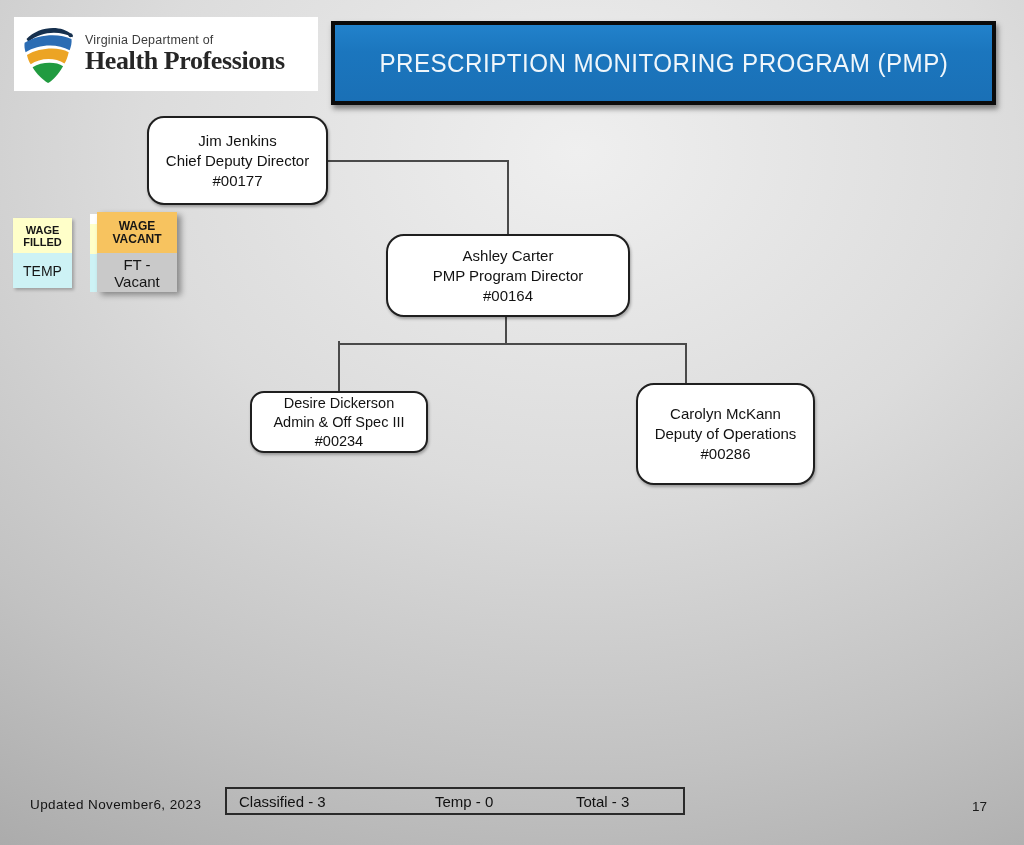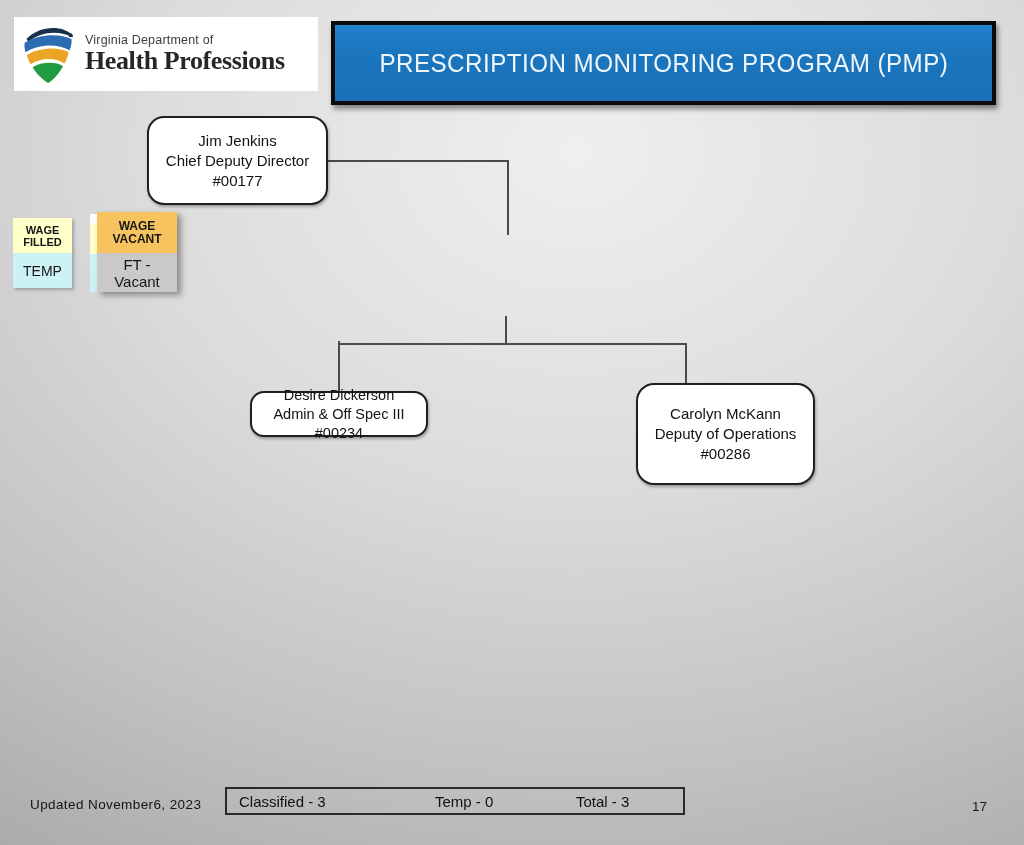--- a/index.html
+++ b/index.html
@@ -51,21 +51,21 @@
   
   .org-box {
     position:absolute; background:#ffffff; border:2px solid #1f1f1f;
     box-sizing:border-box; border-radius:17px;
     display:flex; flex-direction:column; align-items:center; justify-content:center;
     text-align:center; color:#121212; font-size:15px; line-height:20px;
     box-shadow:1px 2px 3px rgba(0,0,0,0.3);
   }
   .box-jim     { left:147px; top:116px; width:181px; height:89px; }
   .box-ashley  { left:386px; top:234px; width:244px; height:83px; border-radius:18px; }
-  .box-desire  { left:250px; top:391px; width:178px; height:46px; font-size:14.5px; line-height:19px; border-radius:14px; }
+  .box-desire  { left:250px; top:391px; width:178px; height:62px; font-size:14.5px; line-height:19px; border-radius:14px; }
   .box-carolyn { left:636px; top:383px; width:179px; height:102px; border-radius:18px; }
 
   .line { position:absolute; background:#4a4a4a; }
   .l1 { left:328px; top:160px; width:180px; height:2px; }
   .l2 { left:507px; top:160px; width:2px;  height:75px; }
   .l3 { left:505px; top:316px; width:2px;  height:29px; }
   .l4 { left:339px; top:343px; width:348px; height:2px; }
   .l5 { left:338px; top:341px; width:2px;  height:51px; }
   .l6 { left:685px; top:343px; width:2px;  height:41px; }
 
@@ -141,20 +141,25 @@
   <div class="line l4"></div>
   <div class="line l5"></div>
   <div class="line l6"></div>
 
   <div class="org-box box-jim">
     <div>Jim Jenkins</div>
     <div>Chief Deputy Director</div>
     <div>#00177</div>
   </div>
 
+  <div class="org-box box-ashley">
+    <div>Ashley Carter</div>
+    <div>PMP Program Director</div>
+    <div>#00164</div>
+  </div>
 
   <div class="org-box box-desire">
     <div>Desire Dickerson</div>
     <div>Admin &amp; Off Spec III</div>
     <div>#00234</div>
   </div>
 
   <div class="org-box box-carolyn">
     <div>Carolyn McKann</div>
     <div>Deputy of Operations</div>

